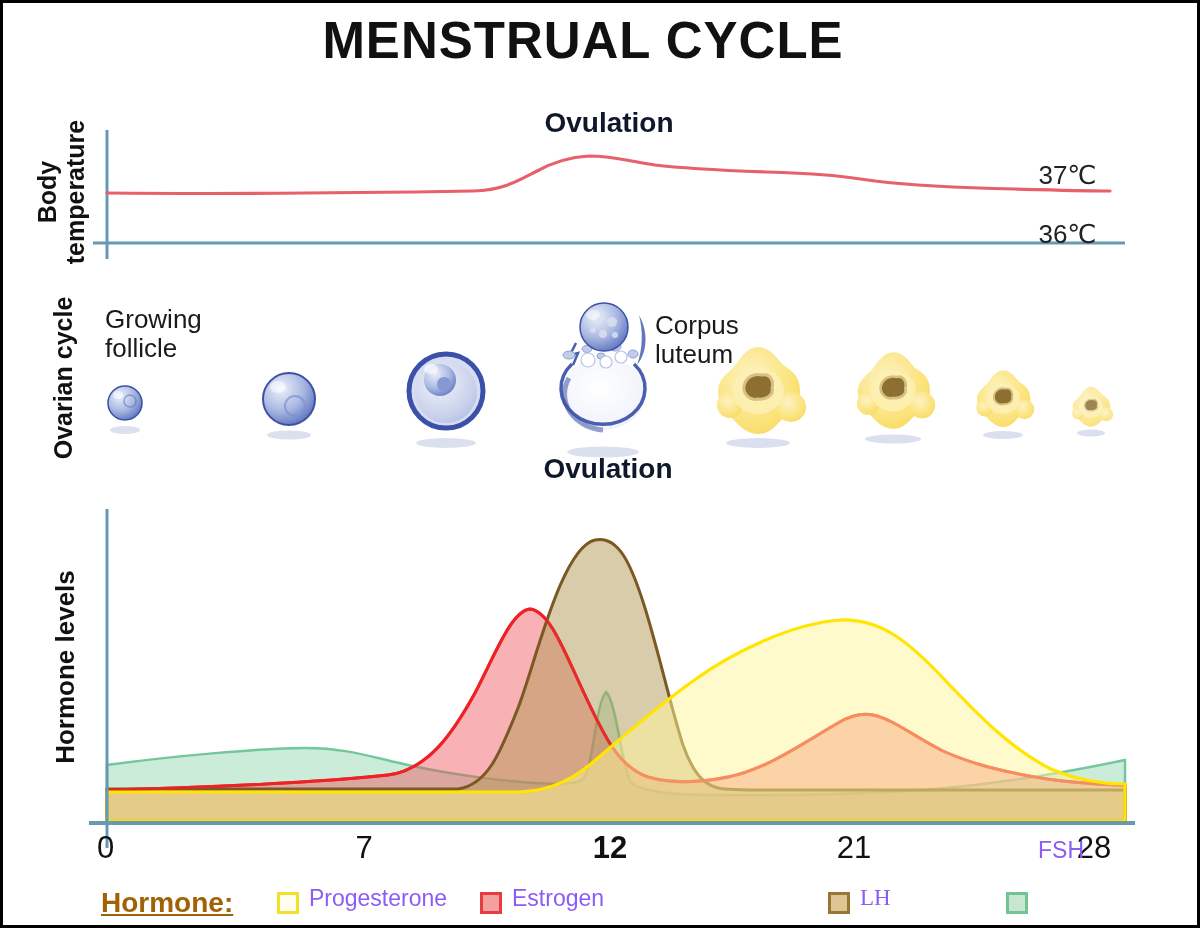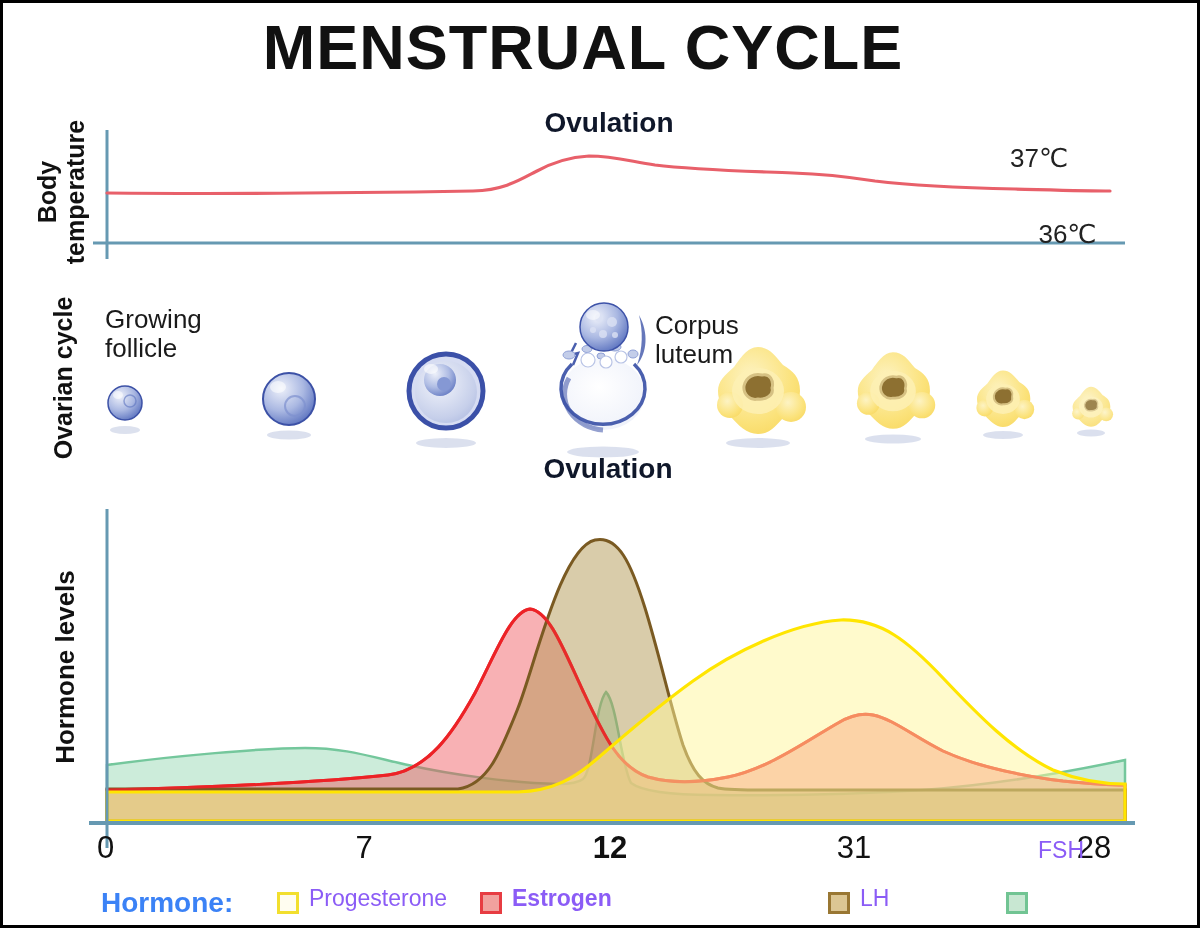--- a/index.html
+++ b/index.html
@@ -1,28 +1,28 @@
 <!DOCTYPE html>
 <html><head>
 <meta charset="utf-8">
 <style>
   html,body{margin:0;padding:0;background:#888;}
   .frame{position:relative;width:1200px;height:928px;background:#fff;border:3px solid #000;
          box-sizing:border-box;overflow:hidden;font-family:"Liberation Sans","DejaVu Sans",sans-serif;}
   .abs{position:absolute;}
   #diagram-svg{position:absolute;left:0;top:0;}
-  .page-title{left:0;top:8px;width:1160px;text-align:center;font-size:63px;font-weight:800;
+  .page-title{left:0;top:8px;width:1160px;text-align:center;font-size:51px;font-weight:800;
               letter-spacing:1px;color:#111;}
   .ovulation-label{color:#0f172a;font-weight:700;font-size:28px;}
   .temp-label{font-size:26px;color:#222;}
   .vlabel{font-weight:700;color:#111;text-align:center;transform:rotate(-90deg);}
   .ill-label{font-size:26px;color:#1a1a1a;line-height:1.12;}
   .tick{font-size:31px;color:#111;text-align:center;width:60px;}
   .tick.bold{font-weight:700;}
-  .legend-title{font-size:28px;font-weight:700;color:#3b82f6;}
+  .legend-title{font-size:28px;font-weight:700;color:#a16207;text-decoration:underline;}
   .legend-item-label{font-size:23px;color:#8b5cf6;}
   .swatch{width:22px;height:22px;box-sizing:border-box;border:3px solid;}
   .sw-progesterone{background:#fffdf0;border-color:#f2df2e;}
   .sw-estrogen{background:#f1a19e;border-color:#e73c42;}
   .sw-lh{background:#dcc693;border-color:#997733;}
   .sw-fsh{background:#c8e7d2;border-color:#71c493;}
 </style>
 </head>
 <body>
 
@@ -175,38 +175,38 @@
 
       <line x1="104" y1="506" x2="104" y2="845" stroke="#6699b2" stroke-width="3"></line>
       <line x1="86" y1="820" x2="1132" y2="820" stroke="#6699b2" stroke-width="4"></line>
     </g>
   </svg>
 
   <div class="abs page-title">MENSTRUAL CYCLE</div>
 
   <div class="abs vlabel" style="left:-15px;top:160px;width:150px;height:58px;font-size:25px;line-height:1.1;">Body temperature</div>
   <div class="abs ovulation-label" style="left:456px;top:104px;width:300px;text-align:center;">Ovulation</div>
-  <div class="abs temp-label" style="left:1007px;top:140px;width:115px;text-align:left;">37℃</div>
+  <div class="abs temp-label" style="left:1007px;top:157px;width:115px;text-align:center;">37℃</div>
   <div class="abs temp-label" style="left:1007px;top:216px;width:115px;text-align:center;">36℃</div>
 
   <div class="abs vlabel" style="left:-25px;top:361px;width:170px;height:28px;font-size:25px;line-height:28px;white-space:nowrap;">Ovarian cycle</div>
   <div class="abs ill-label" style="left:652px;top:308px;width:110px;">Corpus luteum</div>
   <div class="abs ill-label" style="left:102px;top:302px;width:130px;">Growing follicle</div>
   <div class="abs ovulation-label" style="left:455px;top:450px;width:300px;text-align:center;">Ovulation</div>
 
   <div class="abs vlabel" style="left:-48px;top:650px;width:220px;height:28px;font-size:26px;line-height:28px;white-space:nowrap;">Hormone levels</div>
   <div class="abs tick" style="left:94px;top:827px;text-align:left;">0</div>
   <div class="abs tick" style="left:331px;top:827px;">7</div>
   <div class="abs tick bold" style="left:577px;top:827px;">12</div>
-  <div class="abs tick" style="left:821px;top:827px;">31</div>
+  <div class="abs tick" style="left:821px;top:827px;">21</div>
   <div class="abs tick" style="left:1061px;top:827px;">28</div>
 
   <div class="abs legend-title" style="left:98px;top:884px;">Hormone:</div>
   <div class="abs swatch sw-progesterone" style="left:274px;top:889px;"></div>
   <div class="abs legend-item-label" style="left:306px;top:882px;">Progesterone</div>
   <div class="abs swatch sw-estrogen" style="left:477px;top:889px;"></div>
-  <div class="abs legend-item-label" style="left:509px;top:882px;font-weight:bold;">Estrogen</div>
+  <div class="abs legend-item-label" style="left:509px;top:882px;">Estrogen</div>
   <div class="abs swatch sw-lh" style="left:825px;top:889px;"></div>
-  <div class="abs legend-item-label" style="left:857px;top:882px;">LH</div>
+  <div class="abs legend-item-label" style="left:857px;top:882px;font-family:Liberation Serif, serif;">LH</div>
   <div class="abs swatch sw-fsh" style="left:1003px;top:889px;"></div>
   <div class="abs legend-item-label" style="left:1035px;top:834px;">FSH</div>
 
 </div>
 
 </body></html>

